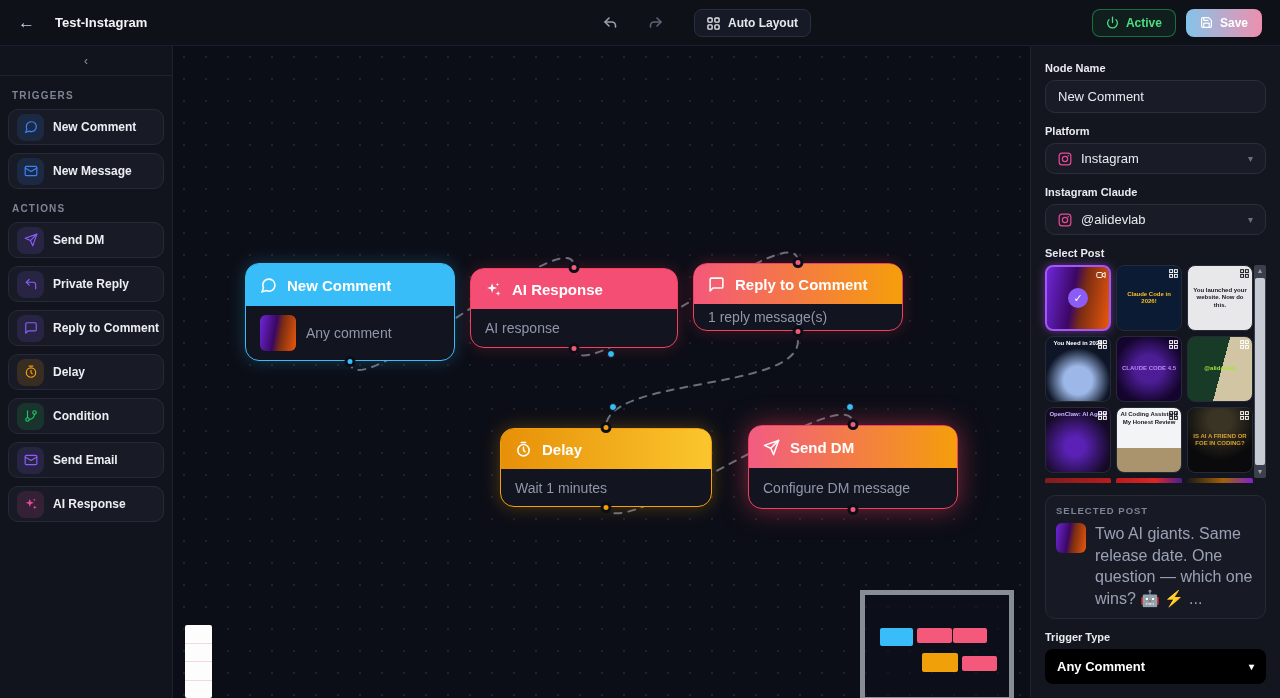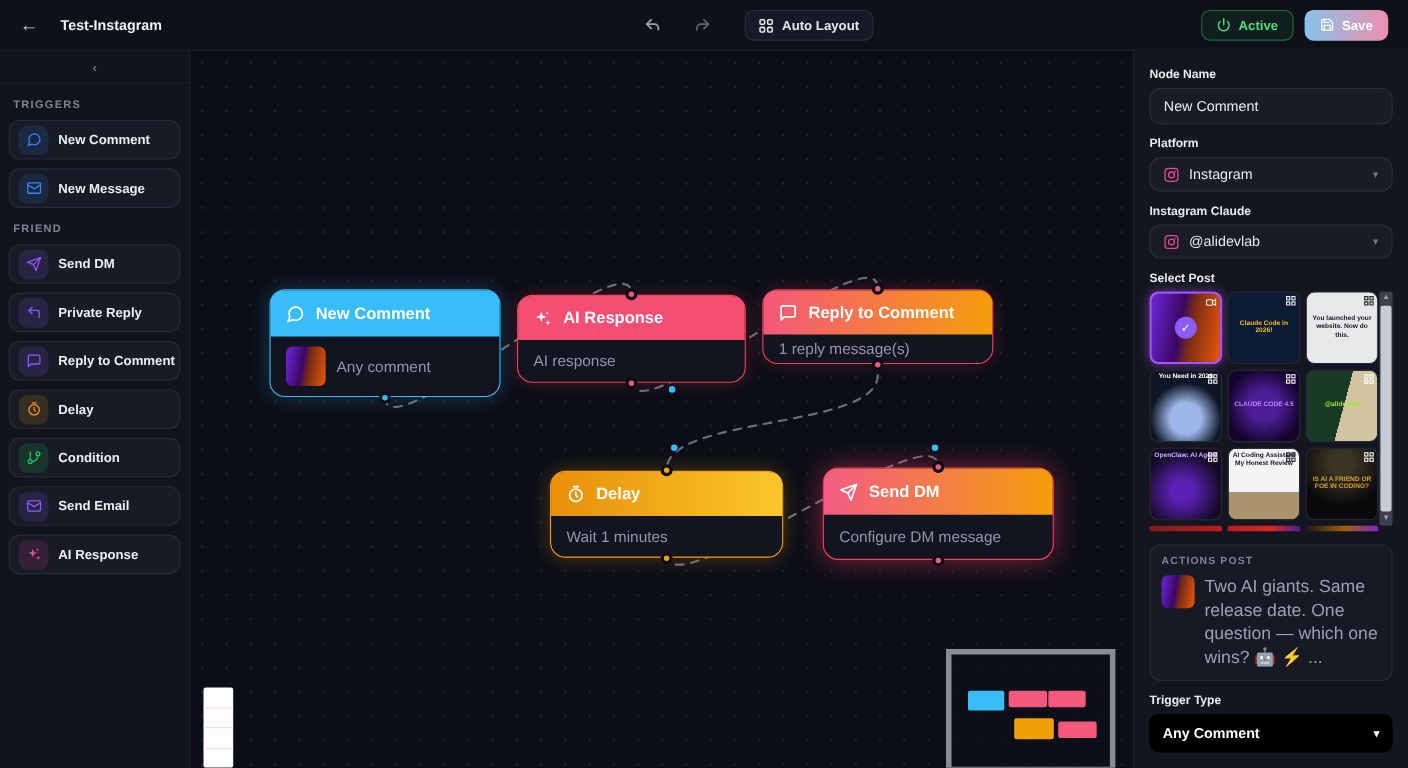--- a/index.html
+++ b/index.html
@@ -6,21 +6,21 @@
   html,body { width:1280px; height:698px; overflow:hidden; background:#0c0e17;
     font-family:"Liberation Sans", sans-serif; color:#e5e7eb; }
 
   
   .topbar { position:absolute; left:0; top:0; width:1280px; height:46px;
     background:#0f1119; border-bottom:1px solid #1b1e2c;
     display:flex; align-items:center; justify-content:space-between; padding:0 18px; z-index:30; }
   .tb-left { display:flex; align-items:center; gap:20px; }
   .back-btn { color:#cdd2dd; font-size:17px; cursor:pointer; }
   .wf-title { font-size:13px; font-weight:bold; color:#f3f4f6; }
-  .tb-center { position:absolute; left:585px; top:0; height:46px; display:flex; align-items:center; gap:30px; }
+  .tb-center { position:absolute; left:602px; top:0; height:46px; display:flex; align-items:center; gap:30px; }
   .hist-btn { color:#9aa0ae; display:flex; align-items:center; }
   .hist-btn.dim { color:#5d6475; }
   .autolayout { display:flex; align-items:center; gap:8px; background:#161a26; border:1px solid #2a2e3d;
     border-radius:8px; padding:6px 12px; font-size:12px; font-weight:bold; color:#e5e7eb; }
   .tb-right { display:flex; align-items:center; gap:10px; }
   .active-btn { display:flex; align-items:center; gap:7px; background:rgba(34,197,94,0.08);
     border:1px solid rgba(34,197,94,0.5); color:#4ade80; border-radius:8px; padding:6px 13px;
     font-size:12px; font-weight:bold; }
   .save-btn { display:flex; align-items:center; gap:7px; border:none; color:#fff; border-radius:8px;
     padding:7px 14px; font-size:12px; font-weight:bold;
@@ -198,21 +198,21 @@
   <div class="side-item">
     <span class="side-ico" style="background:rgba(59,130,246,.14);">
       <svg width="14" height="14" viewBox="0 0 24 24" fill="none" stroke="#3b82f6" stroke-width="2" stroke-linecap="round">
           <rect x="2" y="4" width="20" height="16" rx="2"></rect>
           <path d="M22 7l-10 6L2 7"></path>
         </svg>
     </span>
     <span class="side-label">New Message</span>
   </div>
 
-  <div class="side-section-label">FRIEND</div>
+  <div class="side-section-label">ACTIONS</div>
 
   <div class="side-item">
     <span class="side-ico" style="background:rgba(139,92,246,.14);">
       <svg width="14" height="14" viewBox="0 0 24 24" fill="none" stroke="#8b5cf6" stroke-width="2" stroke-linecap="round" stroke-linejoin="round">
           <line x1="22" y1="2" x2="11" y2="13"></line>
           <polygon points="22 2 15 22 11 13 2 9 22 2"></polygon>
         </svg>
     </span>
     <span class="side-label">Send DM</span>
   </div>
@@ -521,21 +521,21 @@
         <div class="sliver" style="background:linear-gradient(90deg,#1c1917,#a16207 55%,#7e22ce);"></div>
       </div>
       <div class="grid-scrollbar">
         <span class="sb-arrow">▲</span>
         <span class="sb-thumb"></span>
         <span class="sb-arrow">▼</span>
       </div>
     </div>
 
     <div class="selected-post-box">
-      <div class="sp-label">ACTIONS POST</div>
+      <div class="sp-label">SELECTED POST</div>
       <div class="sp-row">
         <span class="thumb-sq" style="width:30px;height:30px;"></span>
         <span class="sp-caption">Two AI giants. Same release date. One question — which one wins? 🤖 ⚡ ...</span>
       </div>
     </div>
 
     <div class="field-label">Trigger Type</div>
     <div class="trigger-select">
       <span class="grow" style="flex:1;">Any Comment</span>
       <span class="chev" style="color:#fff;">▾</span>

